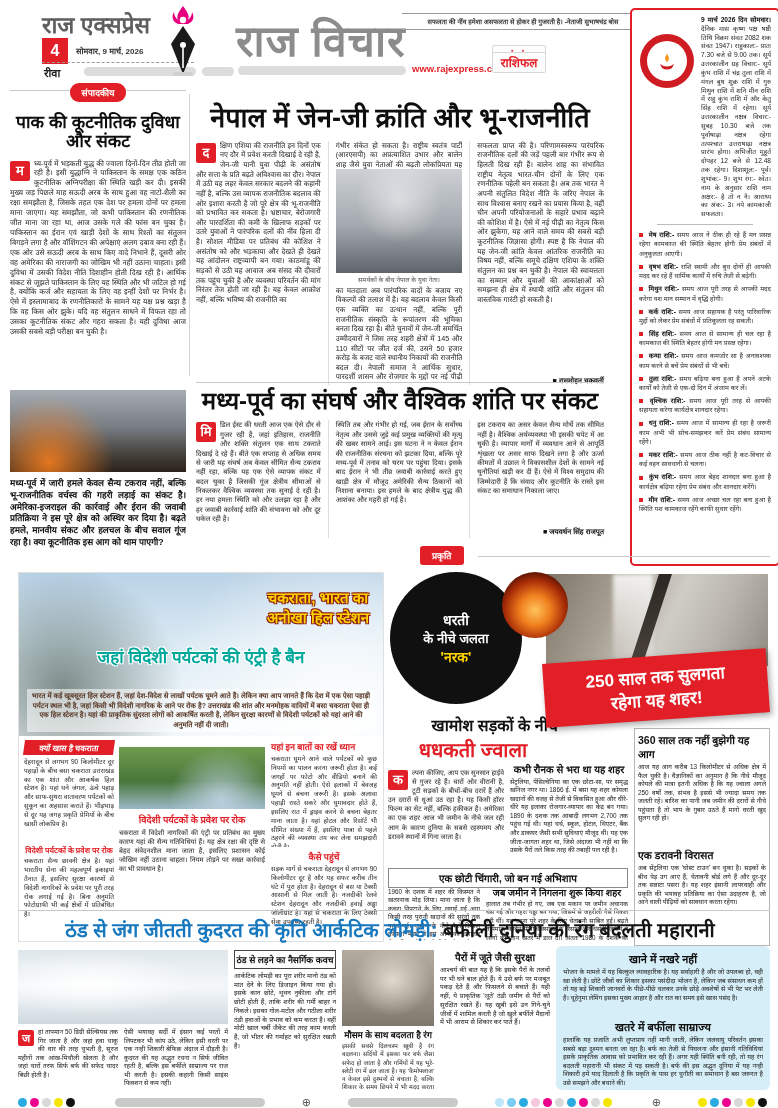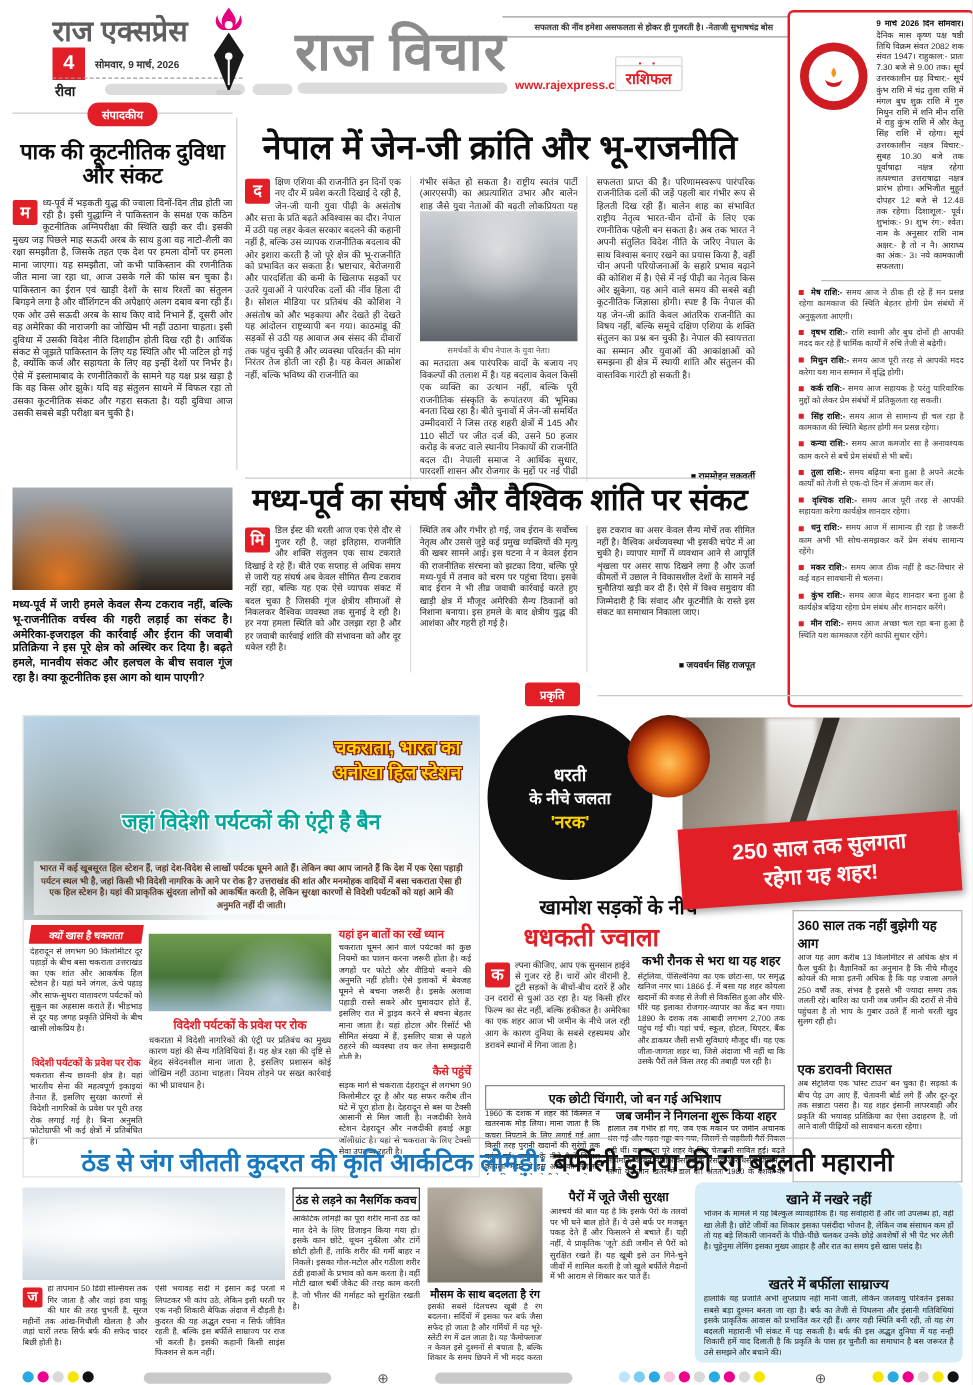--- a/index.html
+++ b/index.html
@@ -254,21 +254,21 @@
     <div class="abs" style="left:100px;top:174px;width:146px;">
       <div class="photo" style="height:62px;background:
            radial-gradient(circle at 70% 85%,rgba(190,210,225,.9),transparent 45%),
            linear-gradient(180deg,#6f9b4e 0%,#48763a 55%,#9ab7c6 100%);"></div>
       <div class="colhead" style="font-size:9.5px;margin:4px 0 2px;">विदेशी पर्यटकों के प्रवेश पर रोक</div>
       <div class="t" style="font-size:6.8px;height:96px;">चकराता में विदेशी नागरिकों की एंट्री पर प्रतिबंध का मुख्य कारण यहां की सैन्य गतिविधियां हैं। यह क्षेत्र रक्षा की दृष्टि से बेहद संवेदनशील माना जाता है, इसलिए प्रशासन कोई जोखिम नहीं उठाना चाहता। नियम तोड़ने पर सख्त कार्रवाई का भी प्रावधान है।</div>
     </div>
     <div class="abs" style="left:252px;top:167px;width:106px;">
       <div class="colhead" style="font-size:9px;text-align:left;">यहां इन बातों का रखें ध्यान</div>
       <div class="t" style="font-size:6.6px;margin-top:2px;height:92px;">चकराता घूमने आने वाले पर्यटकों को कुछ नियमों का पालन करना जरूरी होता है। कई जगहों पर फोटो और वीडियो बनाने की अनुमति नहीं होती। ऐसे इलाकों में बेवजह घूमने से बचना जरूरी है। इसके अलावा पहाड़ी रास्ते सकरे और घुमावदार होते हैं, इसलिए रात में ड्राइव करने से बचना बेहतर माना जाता है। यहां होटल और रिसॉर्ट भी सीमित संख्या में हैं, इसलिए यात्रा से पहले ठहरने की व्यवस्था तय कर लेना समझदारी होती है।</div>
-      <div class="colhead" style="font-size:9px;text-align:right;margin-top:3px;">कैसे पहुंचें</div>
+      <div class="colhead" style="font-size:9px;text-align:center;margin-top:3px;">कैसे पहुंचें</div>
       <div class="t" style="font-size:6.6px;margin-top:2px;height:62px;">सड़क मार्ग से चकराता देहरादून से लगभग 90 किलोमीटर दूर है और यह सफर करीब तीन घंटे में पूरा होता है। देहरादून से बस या टैक्सी आसानी से मिल जाती है। नजदीकी रेलवे स्टेशन देहरादून और नजदीकी हवाई अड्डा जॉलीग्रांट है। यहां से चकराता के लिए टैक्सी सेवा उपलब्ध रहती है।</div>
     </div>
   </div>
 
   <div class="abs" style="left:388px;top:572px;width:382px;height:368px;">
     <div class="photo" style="position:absolute;left:158px;top:2px;width:222px;height:92px;background:
          linear-gradient(115deg,#7d7568 0%,#a79f92 30%,#cfccc6 55%,#b9b5ae 75%,#8f8a80 100%);">
       <div style="position:absolute;left:30%;top:0;width:18%;height:100%;background:linear-gradient(180deg,rgba(255,255,255,.85),rgba(255,255,255,.15));filter:blur(2px);"></div>
       <div style="position:absolute;left:44%;top:0;width:6%;height:100%;background:linear-gradient(180deg,#2c2722,#4a443c);transform:skewX(-18deg);"></div>
     </div>

